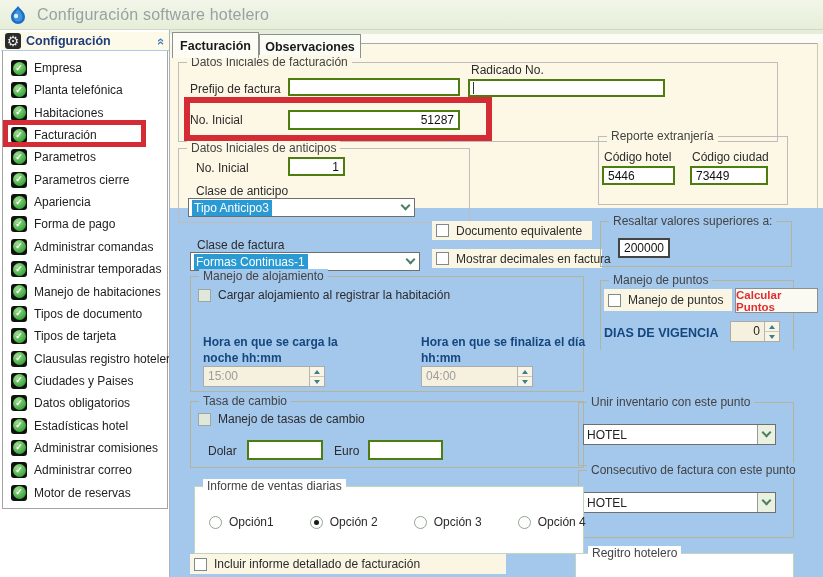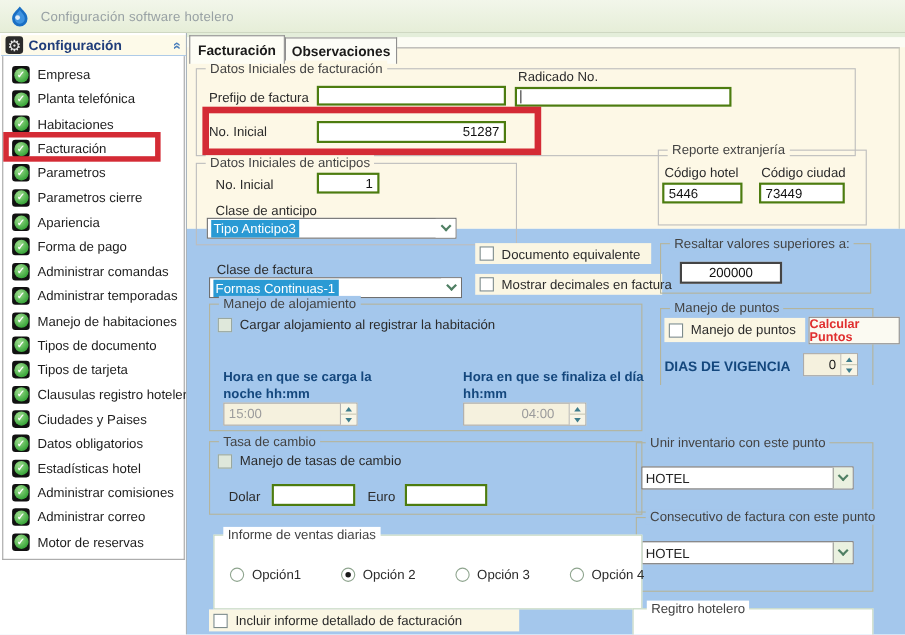--- a/index.html
+++ b/index.html
@@ -10,21 +10,21 @@
   }
   
   .titlebar {
     position:absolute; left:0; top:0; width:823px; height:30px;
     background:linear-gradient(#f2f6ea,#e6eed8);
     border-bottom:1px solid #cfd8c2;
     display:flex; align-items:center; gap:8px; padding-left:7px;
   }
   .titlebar .app-ico { width:22px; height:22px; display:inline-block; position:relative; }
   .titlebar .app-ico svg { display:block; }
-  .titlebar .title { color:#98a1a4; font-size:12px; letter-spacing:.2px; }
+  .titlebar .title { color:#98a1a4; font-size:16px; letter-spacing:.2px; }
   
   .sidebar { position:absolute; left:0; top:30px; width:170px; height:547px; background:#fff; }
   .side-sep { position:absolute; left:169px; top:30px; width:1px; height:547px; background:#a9b4bd; }
   .side-head {
     position:absolute; left:1px; top:2px; width:168px; height:19px;
     background:#fdfaе9; background:#fdfaе9;
     background:#fdfae9; border-bottom:1px solid #aecbe8;
     display:flex; align-items:center; gap:5px; padding:0 4px;
   }
   .side-head .gear { font-size:14px; color:#1c1c1c; line-height:1; background:#2b2b2b; color:#e8e8e8; width:16px; height:16px; display:flex;align-items:center;justify-content:center; border-radius:3px;}
@@ -311,21 +311,21 @@
     <span class="chklbl">Documento equivalente</span>
   </div>
   <div class="chkstrip" style="left:432px;top:249px;width:170px;height:19px;">
     <span class="chk"></span>
     <span class="chklbl">Mostrar decimales en factura</span>
   </div>
 
   <div class="grp on-blue" style="left:600px;top:221px;width:192px;height:46px;">
     <span class="legend">Resaltar valores superiores a:</span>
   </div>
-  <input class="tbox right" style="left: 618px; top: 238px; width: 93px; height: 20px; border-color: rgb(68, 68, 68); text-align: center;" value="200000">
+  <input class="tbox right" style="left: 618px; top: 238px; width: 52px; height: 20px; border-color: rgb(68, 68, 68);" value="200000">
 
   <div class="grp on-blue" style="left:190px;top:276px;width:394px;height:116px;">
     <span class="legend">Manejo de alojamiento</span>
   </div>
   <div style="position:absolute;left:198px;top:288px;display:flex;gap:7px;align-items:center;">
     <span class="chk dis"></span>
     <span class="chklbl">Cargar alojamiento al registrar la habitación</span>
   </div>
   <span class="boldnavy" style="left:203px;top:334px;width:165px;">Hora en que se carga la noche hh:mm</span>
   <div class="spinner" style="left:203px;top:366px;width:122px;height:21px;">
@@ -333,21 +333,21 @@
     <span class="sbtns">
         <div>
           <span class="tri-up"></span>
         </div>
         <div>
           <span class="tri-dn"></span>
         </div>
       </span>
   </div>
   <span class="boldnavy" style="left:421px;top:334px;width:165px;">Hora en que se  finaliza el día hh:mm</span>
-  <div class="spinner" style="left:421px;top:366px;width:112px;height:21px;padding-left:48px;">
+  <div class="spinner" style="left:421px;top:366px;width:112px;height:21px;">
     <span class="sval">04:00</span>
     <span class="sbtns">
         <div>
           <span class="tri-up"></span>
         </div>
         <div>
           <span class="tri-dn"></span>
         </div>
       </span>
   </div>
@@ -420,21 +420,21 @@
           <span class="radio"></span>
           <span class="radio-lbl">Opción 3</span>
         </span>
         <span class="radio-item">
           <span class="radio"></span>
           <span class="radio-lbl">Opción 4</span>
         </span>
       </div>
   </div>
 
-  <div class="chkstrip" style="left:190px;top:554px;width:282px;height:20px;">
+  <div class="chkstrip" style="left:190px;top:554px;width:316px;height:20px;">
     <span class="chk"></span>
     <span class="chklbl">Incluir informe detallado de facturación</span>
   </div>
 
   <div class="grp white-box" style="left:575px;top:553px;width:219px;height:30px;">
     <span class="legend" style="left:12px;">Regitro hotelero</span>
   </div>
 
   <div class="annot" style="left:3px;top:120px;width:143px;height:27px;"></div>
   <div class="annot" style="left:184px;top:97px;width:308px;height:44px;border-width:6px;"></div>

